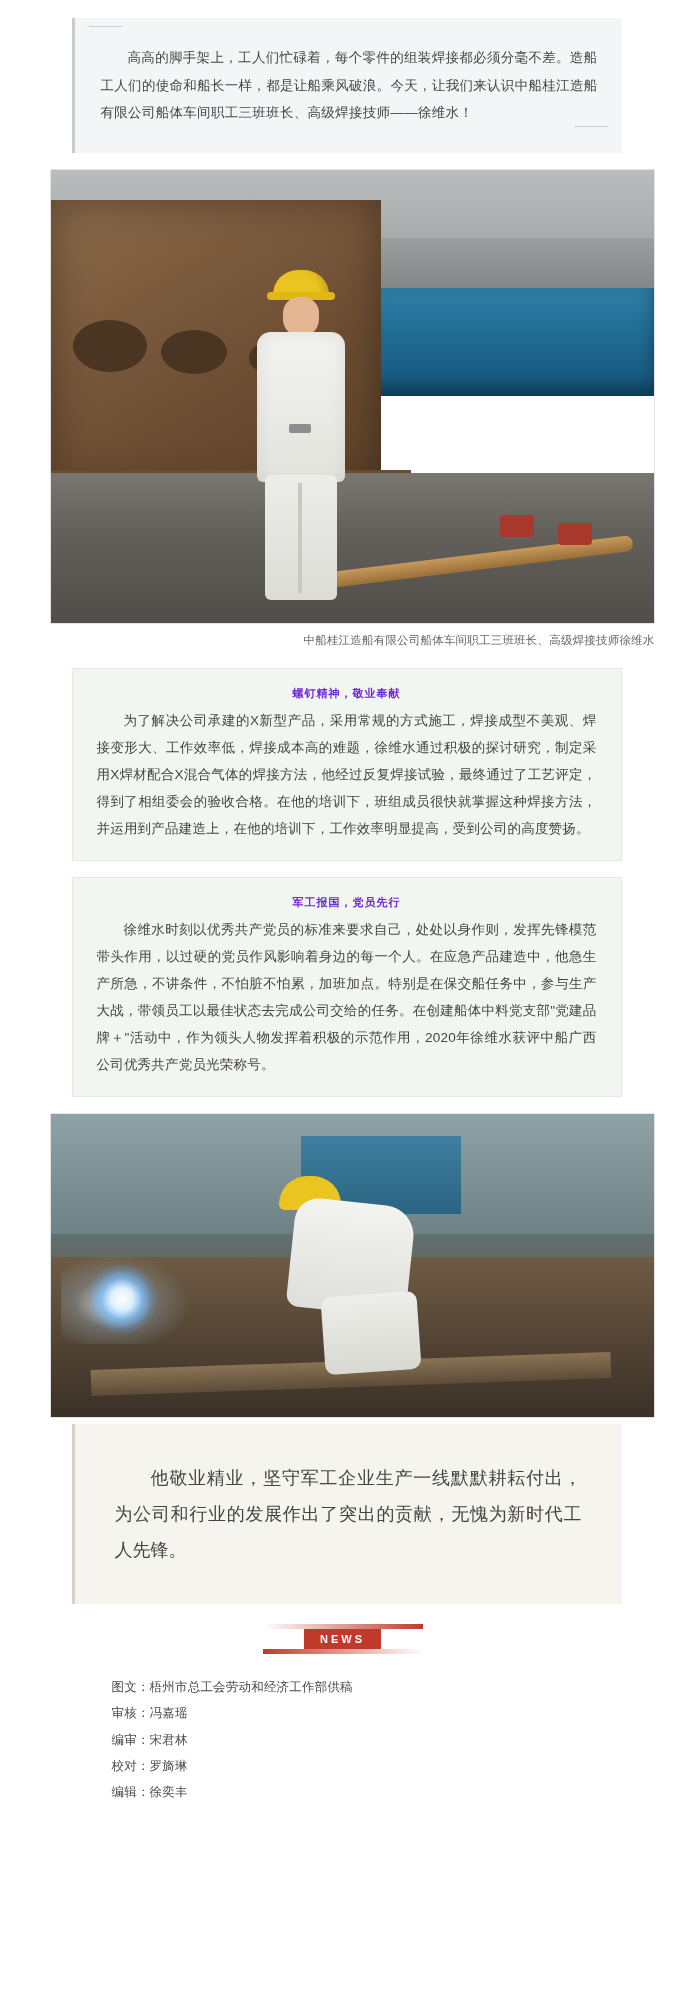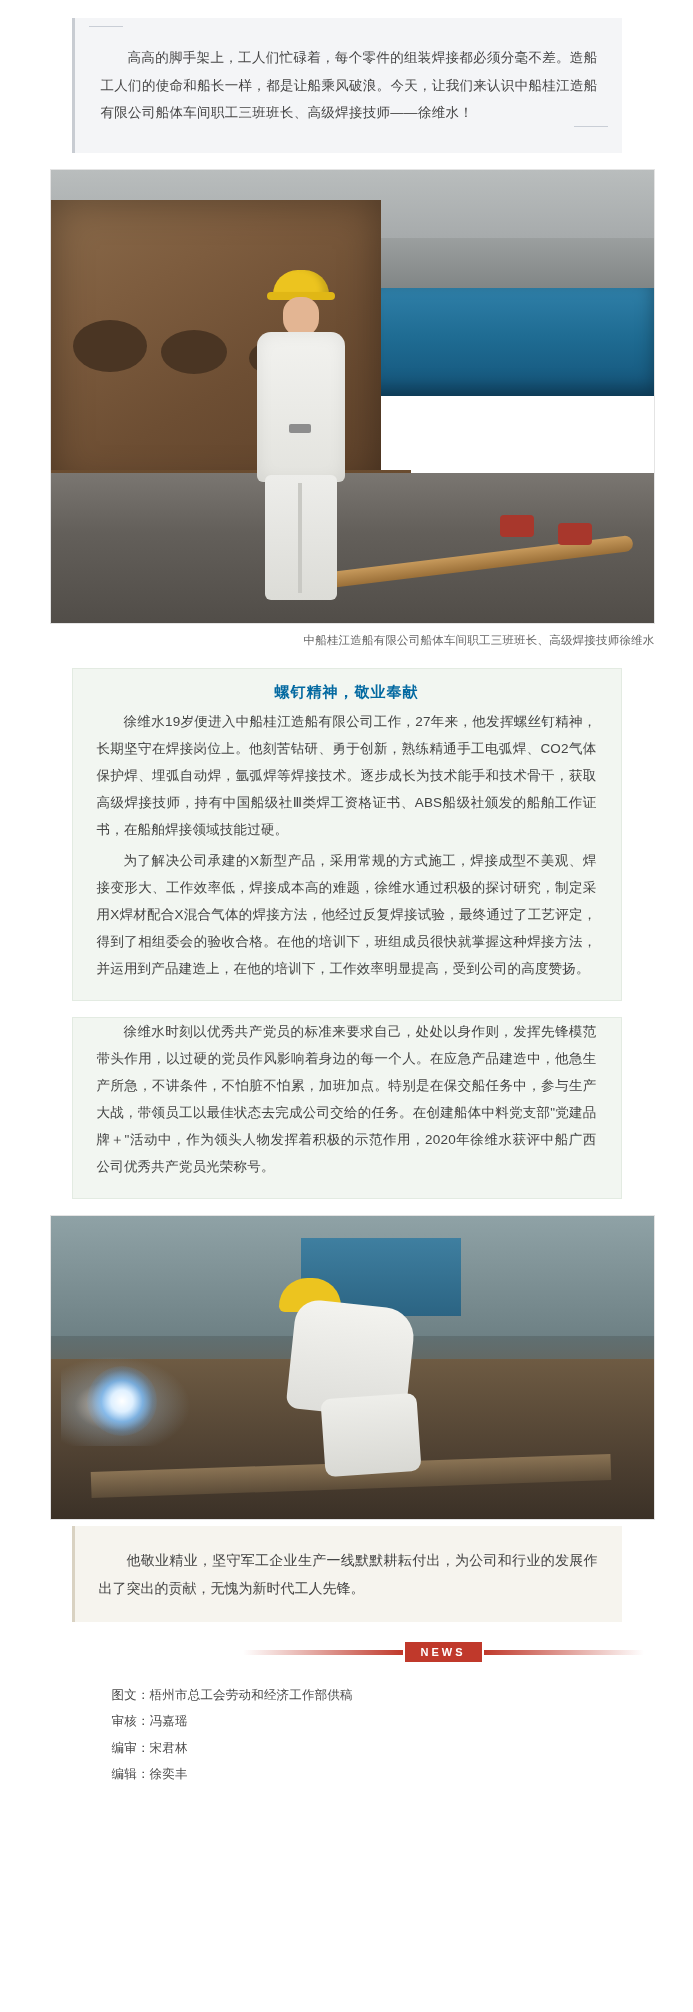--- a/index.html
+++ b/index.html
@@ -202,22 +202,22 @@
     border: 1px solid #e3ebe2;
     box-sizing: border-box;
     padding: 0 0 18px 0;
   }
   .section-title-wrap {
     text-align: center;
     padding: 14px 0 6px 0;
   }
   .section-title {
     display: inline-block;
-    color: #0369a1;
-    font-size: 15px;
+    color: #6d28d9;
+    font-size: 11px;
     font-weight: bold;
     letter-spacing: 1px;
   }
   .section p {
     margin: 0 24px;
     font-size: 13.5px;
     line-height: 2.0;
     color: #444;
     text-align: justify;
     text-indent: 2em;
@@ -227,34 +227,35 @@
 
   
   .closing {
     margin: 6px 22px 20px 22px;
     background: #f6f4ee;
     border-left: 3px solid #d9d2c2;
     box-sizing: border-box;
     padding: 20px 24px;
   }
   .closing p {
-    margin: 0;
-    font-size: 14px;
+    margin: 16px;
+    font-size: 18px;
     line-height: 2.0;
     color: #444;
     text-align: justify;
     text-indent: 2em;
   }
 
   
   .news-divider {
     display: flex;
     align-items: center;
-    justify-content: flex-end;
-    margin: 14px 0 20px 0;
+    justify-content: center;
+    margin: 14px 8px 20px 0;
+    flex-direction: column;
   }
   .news-bar {
     height: 5px;
     width: 160px;
     background: linear-gradient(90deg, rgba(200,40,40,0) 0%, #c0392b 100%);
   }
   .news-bar.right {
     background: linear-gradient(90deg, #c0392b 0%, rgba(200,40,40,0) 100%);
   }
   .news-label {
@@ -311,25 +312,27 @@
         <div class="p1-legs"></div>
       </div>
     </div>
     <div class="caption">中船桂江造船有限公司船体车间职工三班班长、高级焊接技师徐维水</div>
   </div>
 
   <div class="section">
     <div class="section-title-wrap">
       <span class="section-title">螺钉精神，敬业奉献</span>
     </div>
-    <p>徐维水19岁便进入中船桂江造船有限公司工作，27年来，他发挥螺丝钉精神，长期坚守在焊接岗位上。他刻苦钻研、勇于创新，熟练精通手工电弧焊、CO2气体保护焊、埋弧自动焊，氩弧焊等焊接技术。逐步成长为技术能手和技术骨干，获取高级焊接技师，持有中国船级社Ⅲ类焊工资格证书、ABS船级社颁发的船舶工作证书，在船舶焊接领域技能过硬。</p>
     <p>为了解决公司承建的X新型产品，采用常规的方式施工，焊接成型不美观、焊接变形大、工作效率低，焊接成本高的难题，徐维水通过积极的探讨研究，制定采用X焊材配合X混合气体的焊接方法，他经过反复焊接试验，最终通过了工艺评定，得到了相组委会的验收合格。在他的培训下，班组成员很快就掌握这种焊接方法，并运用到产品建造上，在他的培训下，工作效率明显提高，受到公司的高度赞扬。</p>
   </div>
 
   <div class="section">
+    <div class="section-title-wrap">
+      <span class="section-title">军工报国，党员先行</span>
+    </div>
     <p>徐维水时刻以优秀共产党员的标准来要求自己，处处以身作则，发挥先锋模范带头作用，以过硬的党员作风影响着身边的每一个人。在应急产品建造中，他急生产所急，不讲条件，不怕脏不怕累，加班加点。特别是在保交船任务中，参与生产大战，带领员工以最佳状态去完成公司交给的任务。在创建船体中料党支部"党建品牌＋"活动中，作为领头人物发挥着积极的示范作用，2020年徐维水获评中船广西公司优秀共产党员光荣称号。</p>
   </div>
 
   <div class="figure">
     <div class="photo photo-2">
       <div class="p2-bg"></div>
       <div class="p2-wall"></div>
       <div class="p2-blue-panel"></div>
       <div class="p2-rust"></div>
       <div class="p2-plate"></div>
@@ -350,16 +353,17 @@
   <div class="news-divider">
     <span class="news-bar"></span>
     <span class="news-label">NEWS</span>
     <span class="news-bar right"></span>
   </div>
 
   <div class="credits">
     <div class="credit-line">图文：梧州市总工会劳动和经济工作部供稿</div>
     <div class="credit-line">审核：冯嘉瑶</div>
     <div class="credit-line">编审：宋君林</div>
+    <div class="credit-line">校对：罗旖琳</div>
     <div class="credit-line">编辑：徐奕丰</div>
   </div>
 
 </div>
 
 </body></html>

